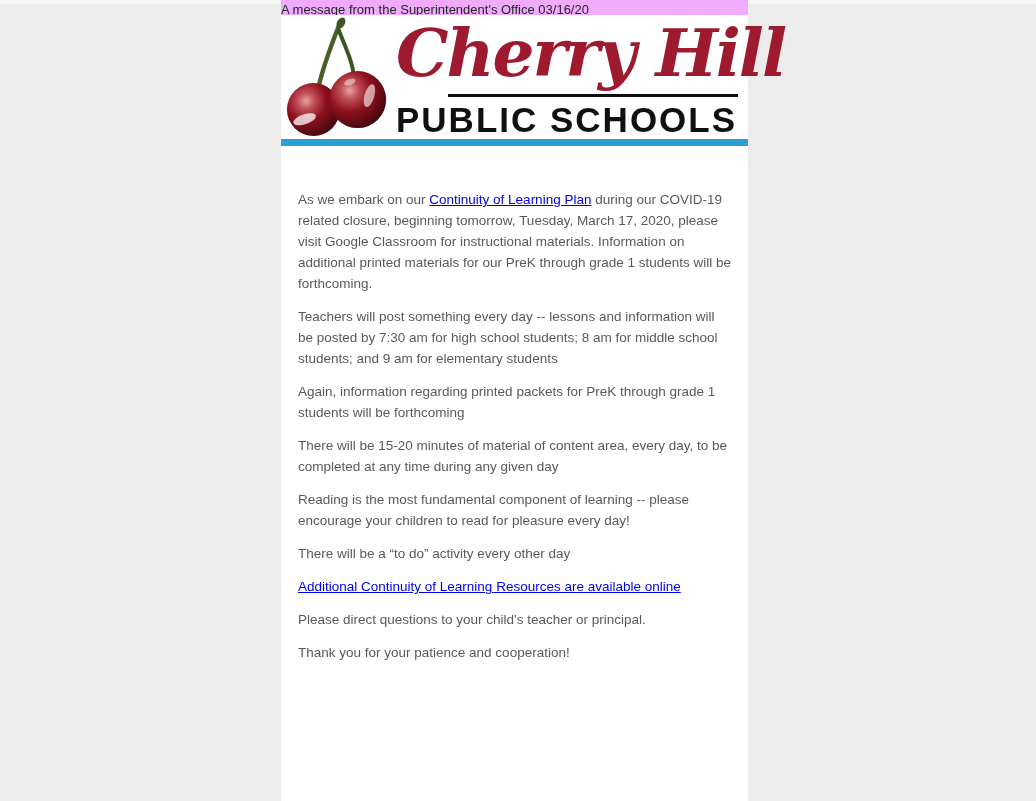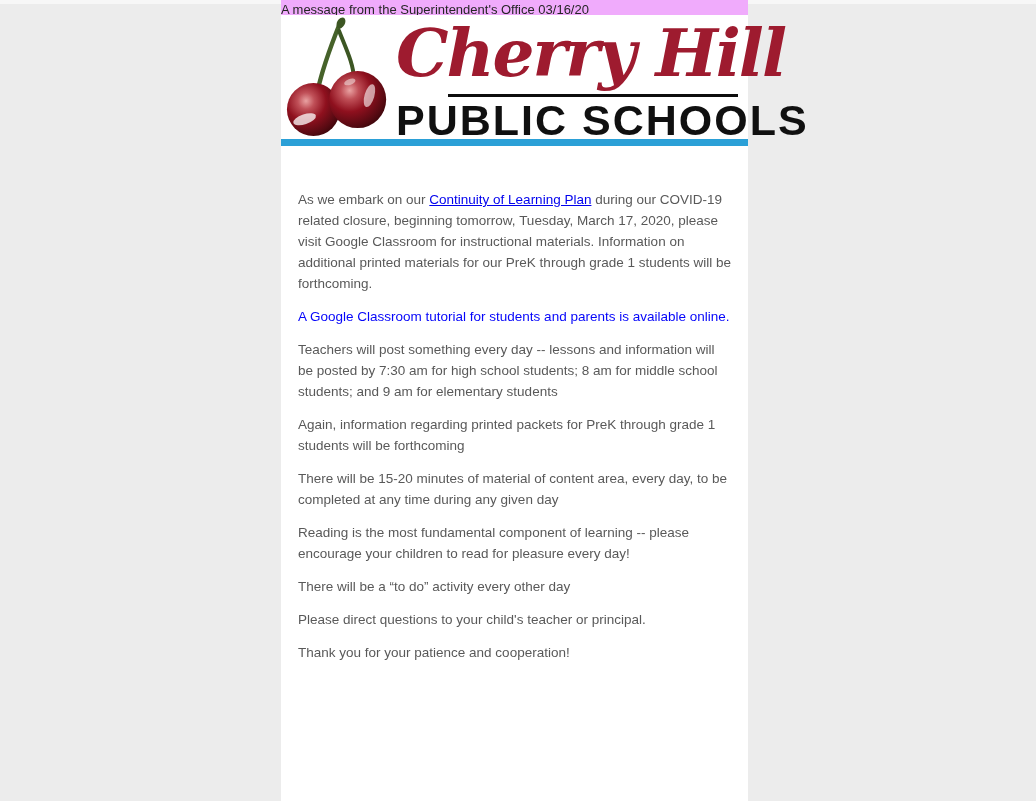--- a/index.html
+++ b/index.html
@@ -58,23 +58,23 @@
   }
   .logo-underline {
     position: absolute;
     left: 167px; top: 79px;
     width: 290px; height: 3px;
     background: #0d0d0d;
   }
   .district-block {
     position: absolute;
     left: 115px; right: 4px; top: 86px;
-    text-align: center;
+    text-align: left;
     font-weight: 700;
-    font-size: 43px;
+    font-size: 35px;
     line-height: 38px;
     letter-spacing: 2px;
     color: #101010;
     white-space: nowrap;
   }
   .accent-bar {
     height: 7px;
     background: #2ba0d7;
   }
   .content {
@@ -131,32 +131,32 @@
     <div class="logo-underline"></div>
     <div class="district-block">PUBLIC SCHOOLS</div>
   </div>
 
   <div class="accent-bar"></div>
 
   <div class="content">
     <p><span>As we embark on our </span><a class="link">Continuity of Learning Plan</a><span> during our COVID-19 related closure, beginning tomorrow, Tuesday, March 17, 2020, please visit Google Classroom for instructional materials. Information on additional printed materials for our PreK through grade 1 students will be forthcoming.</span></p>
 
 
-    <p class="blue-para">A Google Classroom tutorial for students and parents is available online.</p>
 
     <p>Teachers will post something every day -- lessons and information will be posted by 7:30 am for high school students; 8 am for middle school students; and 9 am for elementary students</p>
 
     <p>Again, information regarding printed packets for PreK through grade 1 students will be forthcoming</p>
 
     <p>There will be 15-20 minutes of material of content area, every day, to be completed at any time during any given day</p>
 
     <p>Reading is the most fundamental component of learning -- please encourage your children to read for pleasure every day!</p>
 
     <p>There will be a “to do” activity every other day</p>
 
+    <p><a class="link">Additional Continuity of Learning Resources are available online</a></p>
 
 
     <p>Please direct questions to your child's teacher or principal.</p>
 
     <p>Thank you for your patience and cooperation!</p>
   </div>
 
 </div>
 
 </body></html>

